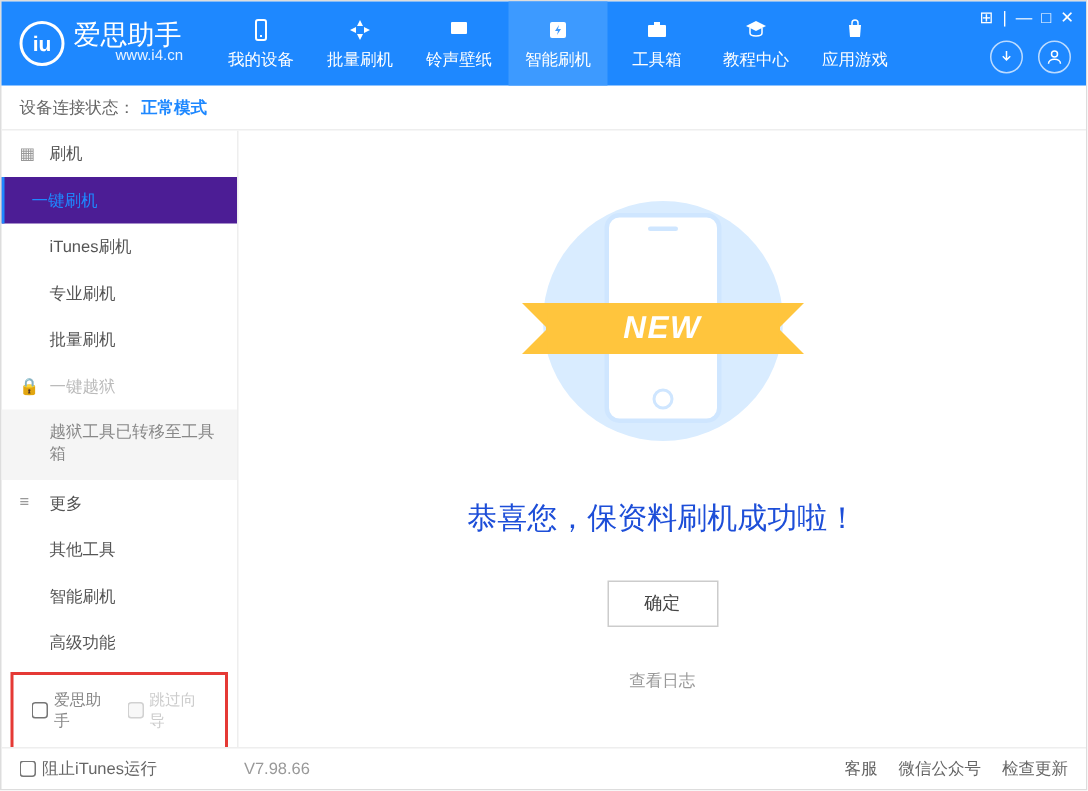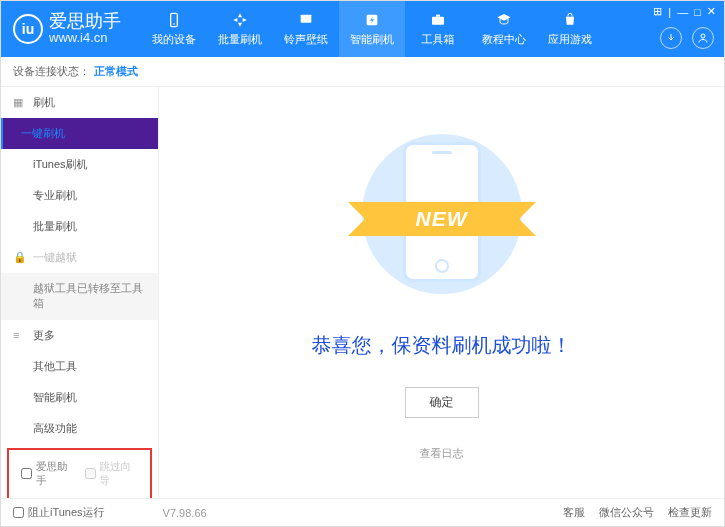--- a/index.html
+++ b/index.html
@@ -5,21 +5,21 @@
 * { margin: 0; padding: 0; box-sizing: border-box; font-family: "Microsoft YaHei", sans-serif; }
 body { background: #fff; width: 725px; height: 527px; overflow: hidden; }
 .app { width: 725px; height: 527px; display: flex; flex-direction: column; border: 1px solid #ddd; }
 
 
 .header { background: #1e88ff; height: 56px; display: flex; align-items: center; color: #fff; position: relative; }
 .logo-area { display: flex; align-items: center; padding: 0 12px; min-width: 140px; }
 .logo-circle { width: 30px; height: 30px; border: 2px solid #fff; border-radius: 50%; display: flex; align-items: center; justify-content: center; font-weight: bold; font-size: 14px; margin-right: 6px; }
 .logo-text { display: flex; flex-direction: column; }
 .logo-title { font-size: 18px; font-weight: normal; line-height: 1; }
-.logo-sub { font-size: 13px; opacity: 0.9; line-height: 1.2; }
+.logo-sub { font-size: 10px; opacity: 0.9; line-height: 1.2; margin-left: 28px; }
 .nav { display: flex; height: 100%; }
 .nav-item { width: 66px; display: flex; flex-direction: column; align-items: center; justify-content: center; font-size: 11px; cursor: pointer; gap: 3px; }
 .nav-item.active { background: #3d9aff; }
 .nav-icon { width: 18px; height: 18px; display: flex; align-items: center; justify-content: center; }
 .header-right { position: absolute; right: 8px; top: 4px; display: flex; align-items: center; gap: 6px; font-size: 10px; }
 .header-right-bottom { position: absolute; right: 10px; top: 26px; display: flex; gap: 10px; }
 .circ-btn { width: 22px; height: 22px; border: 1.5px solid rgba(255,255,255,0.7); border-radius: 50%; display: flex; align-items: center; justify-content: center; cursor: pointer; font-size: 11px; }
 .win-btn { cursor: pointer; font-size: 11px; }
 
 

